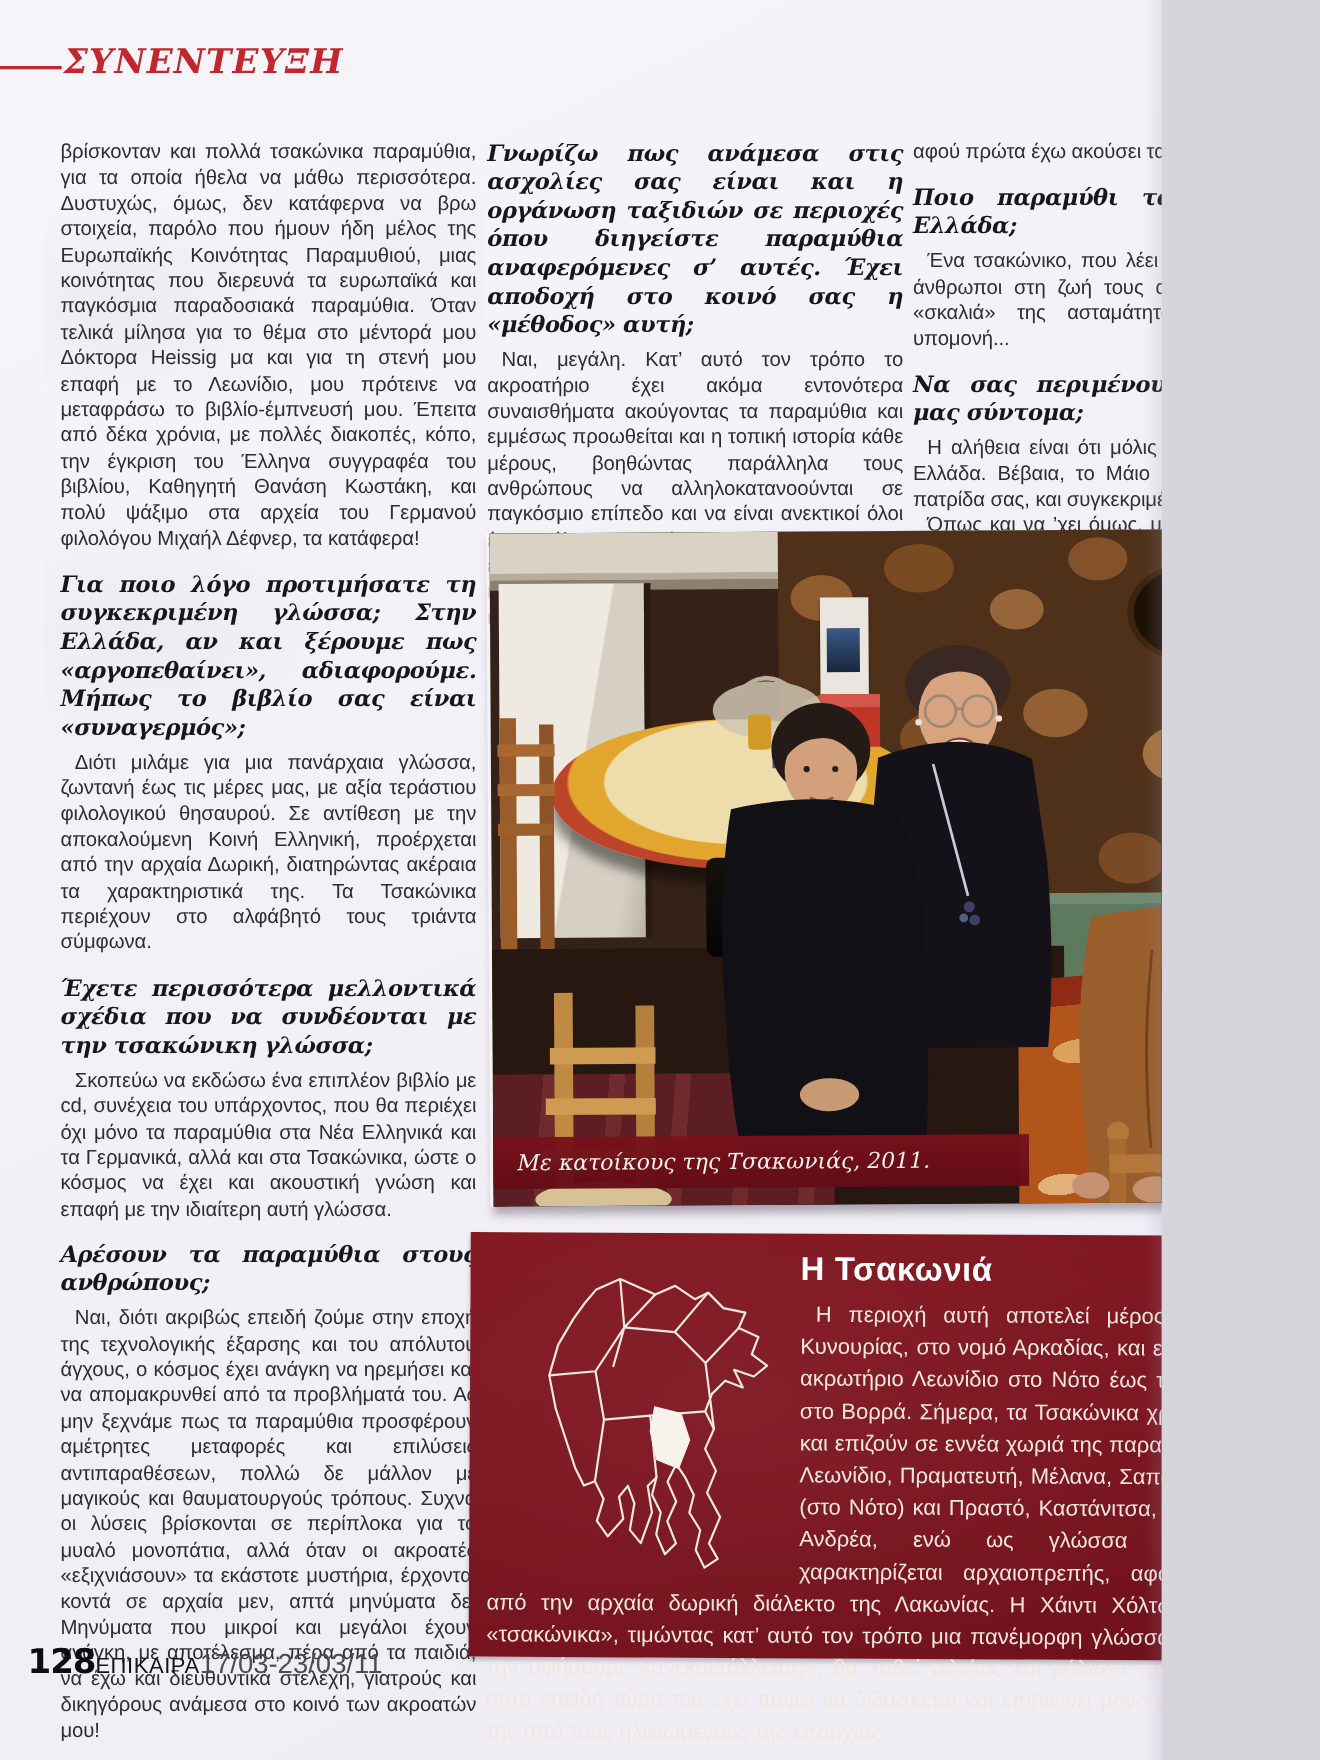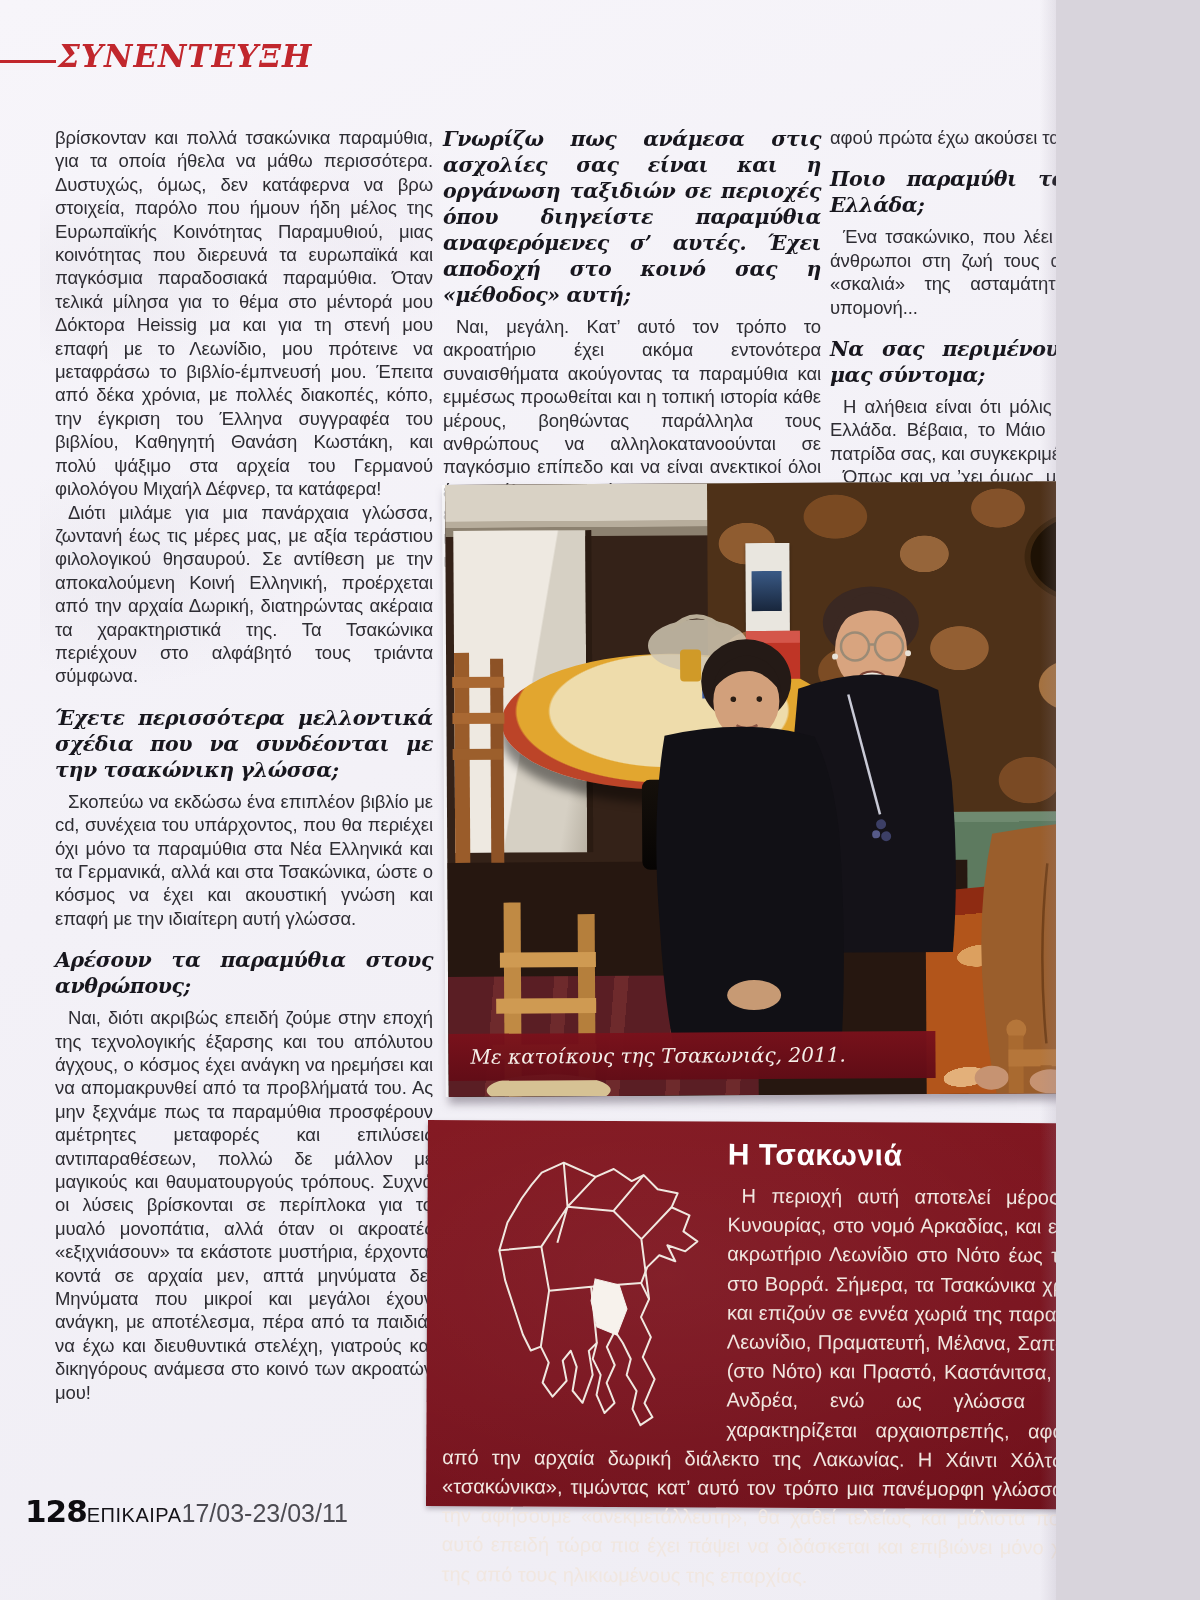--- a/index.html
+++ b/index.html
@@ -111,20 +111,21 @@
 
 <div id="page">
 
   <div class="bleed" style="left:40px;top:80px;width:400px;height:900px;"></div>
 
   <div class="kicker-line"></div>
   <div class="kicker">ΣΥΝΕΝΤΕΥΞΗ</div>
 
   <div class="col" id="col1">
     <p class="p">βρίσκονταν και πολλά τσακώνικα παραμύθια, για τα οποία ήθελα να μάθω περισσότερα. Δυστυχώς, όμως, δεν κατάφερνα να βρω στοιχεία, παρόλο που ήμουν ήδη μέλος της Ευρωπαϊκής Κοινότητας Παραμυθιού, μιας κοινότητας που διερευνά τα ευρωπαϊκά και παγκόσμια παραδοσιακά παραμύθια. Όταν τελικά μίλησα για το θέμα στο μέντορά μου Δόκτορα Heissig μα και για τη στενή μου επαφή με το Λεωνίδιο, μου πρότεινε να μεταφράσω το βιβλίο-έμπνευσή μου. Έπειτα από δέκα χρόνια, με πολλές διακοπές, κόπο, την έγκριση του Έλληνα συγγραφέα του βιβλίου, Καθηγητή Θανάση Κωστάκη, και πολύ ψάξιμο στα αρχεία του Γερμανού φιλολόγου Μιχαήλ Δέφνερ, τα κατάφερα!</p>
+    <p class="q">Για ποιο λόγο προτιμήσατε τη συγκεκριμένη γλώσσα; Στην Ελλάδα, αν και ξέρουμε πως «αργοπεθαίνει», αδιαφορούμε. Μήπως το βιβλίο σας είναι «συναγερμός»;</p>
     <p class="a">Διότι μιλάμε για μια πανάρχαια γλώσσα, ζωντανή έως τις μέρες μας, με αξία τεράστιου φιλολογικού θησαυρού. Σε αντίθεση με την αποκαλούμενη Κοινή Ελληνική, προέρχεται από την αρχαία Δωρική, διατηρώντας ακέραια τα χαρακτηριστικά της. Τα Τσακώνικα περιέχουν στο αλφάβητό τους τριάντα σύμφωνα.</p>
     <p class="q">Έχετε περισσότερα μελλοντικά σχέδια που να συνδέονται με την τσακώνικη γλώσσα;</p>
     <p class="a">Σκοπεύω να εκδώσω ένα επιπλέον βιβλίο με cd, συνέχεια του υπάρχοντος, που θα περιέχει όχι μόνο τα παραμύθια στα Νέα Ελληνικά και τα Γερμανικά, αλλά και στα Τσακώνικα, ώστε ο κόσμος να έχει και ακουστική γνώση και επαφή με την ιδιαίτερη αυτή γλώσσα.</p>
     <p class="q">Αρέσουν τα παραμύθια στους ανθρώπους;</p>
     <p class="a">Ναι, διότι ακριβώς επειδή ζούμε στην εποχή της τεχνολογικής έξαρσης και του απόλυτου άγχους, ο κόσμος έχει ανάγκη να ηρεμήσει και να απομακρυνθεί από τα προβλήματά του. Ας μην ξεχνάμε πως τα παραμύθια προσφέρουν αμέτρητες μεταφορές και επιλύσεις αντιπαραθέσεων, πολλώ δε μάλλον με μαγικούς και θαυματουργούς τρόπους. Συχνά οι λύσεις βρίσκονται σε περίπλοκα για το μυαλό μονοπάτια, αλλά όταν οι ακροατές «εξιχνιάσουν» τα εκάστοτε μυστήρια, έρχονται κοντά σε αρχαία μεν, απτά μηνύματα δε. Μηνύματα που μικροί και μεγάλοι έχουν ανάγκη, με αποτέλεσμα, πέρα από τα παιδιά, να έχω και διευθυντικά στελέχη, γιατρούς και δικηγόρους ανάμεσα στο κοινό των ακροατών μου!</p>
   </div>
 
   <div class="col" id="col2">
     <p class="q first">Γνωρίζω πως ανάμεσα στις ασχολίες σας είναι και η οργάνωση ταξιδιών σε περιοχές όπου διηγείστε παραμύθια αναφερόμενες σ’ αυτές. Έχει αποδοχή στο κοινό σας η «μέθοδος» αυτή;</p>
     <p class="a">Ναι, μεγάλη. Κατ’ αυτό τον τρόπο το ακροατήριο έχει ακόμα εντονότερα συναισθήματα ακούγοντας τα παραμύθια και εμμέσως προωθείται και η τοπική ιστορία κάθε μέρους, βοηθώντας παράλληλα τους ανθρώπους να αλληλοκατανοούνται σε παγκόσμιο επίπεδο και να είναι ανεκτικοί όλοι έναντι όλων. Η φράση που με χαρακτηρίζει είναι: «Κατανόησε την ιστορία μέσα από ιστορίες». Προσωπικά, αντιλαμβάνομαι την ιστορία της κάθε χώρας</p>

